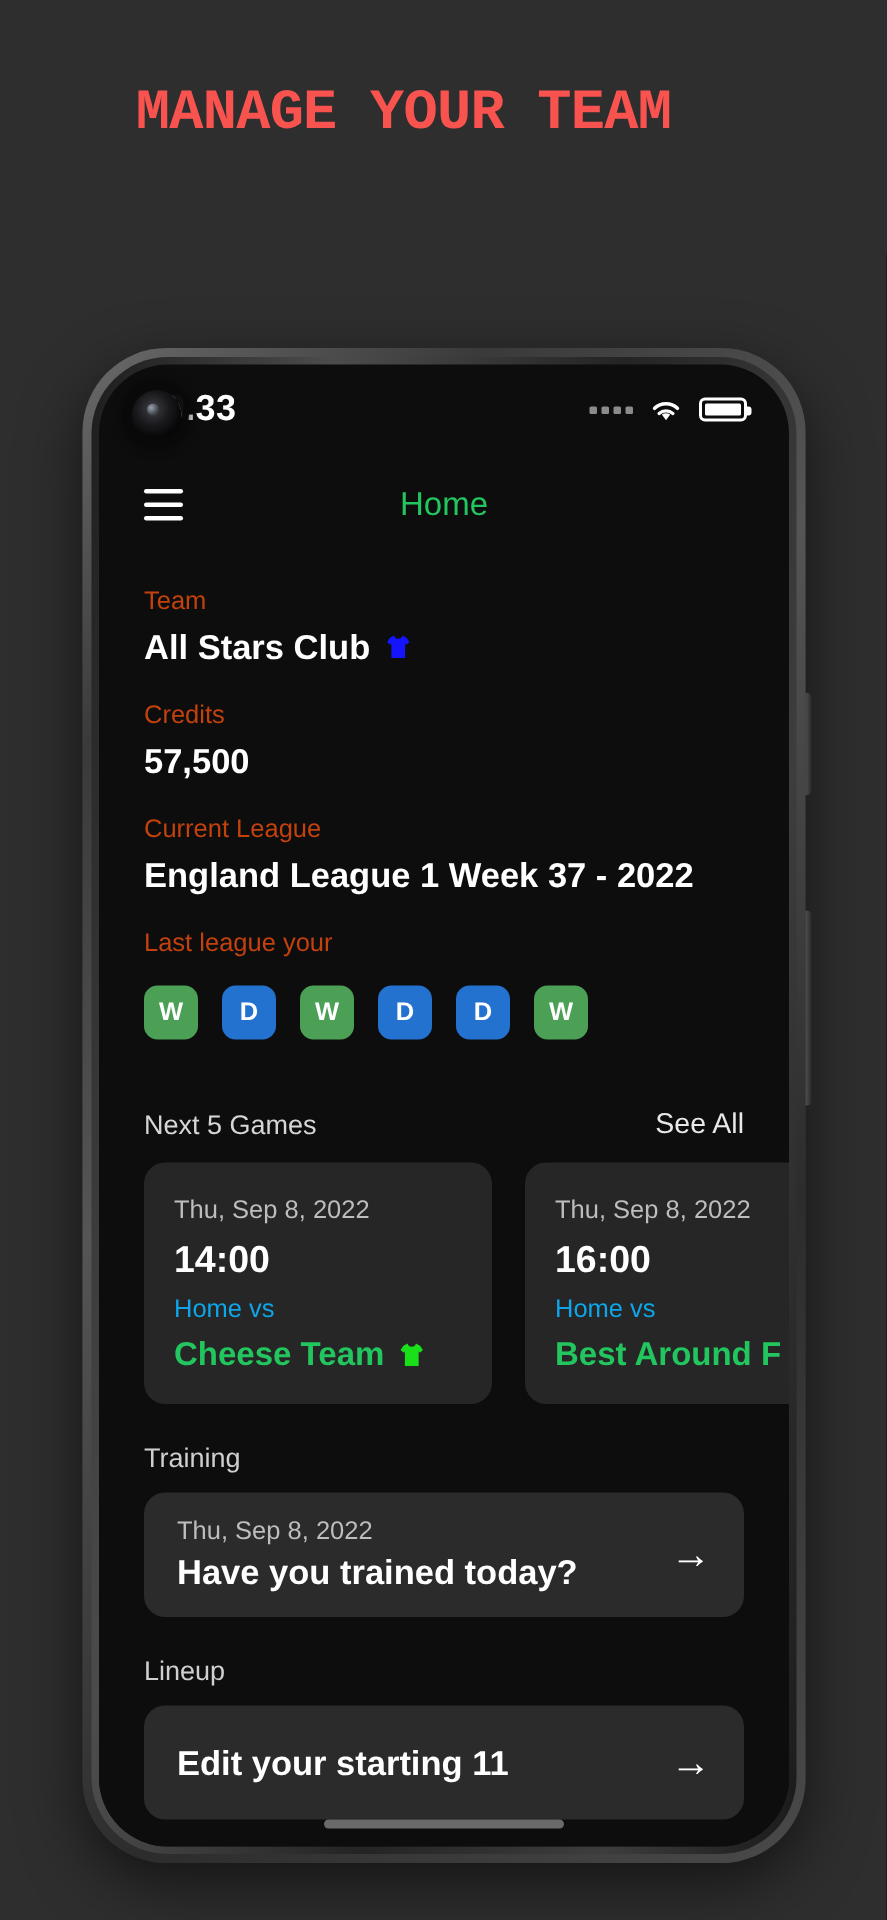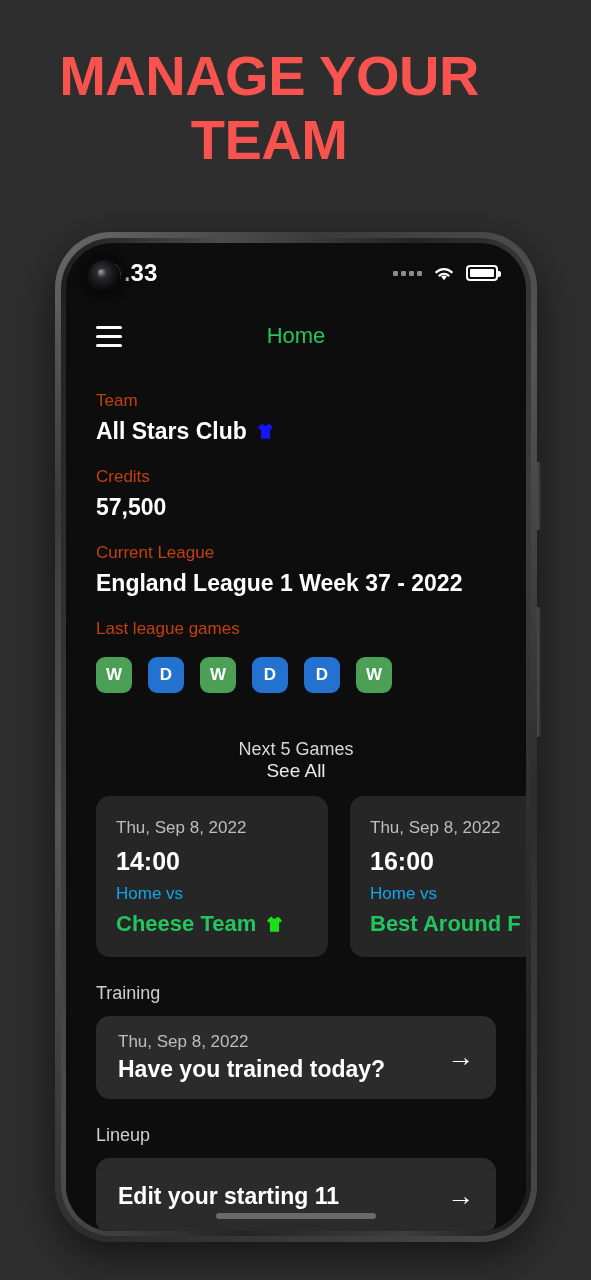--- a/index.html
+++ b/index.html
@@ -18,24 +18,25 @@
   }
 
   
   .headline {
     position: absolute;
     top: 44px;
     left: 0;
     width: 538px;
     text-align: center;
     color: #f9534f;
-    font-size: 56px;
+    font-size: 38px;
     line-height: 64px;
     font-weight: bold;
     letter-spacing: -0.5px;
+    font-family: Liberation Mono, monospace;
   }
 
   
   .phone-frame {
     position: absolute;
     left: 55px;
     top: 232px;
     width: 482px;
     height: 1010px;
     border-radius: 56px;
@@ -228,21 +229,20 @@
   }
   .form-badge.win  { background: #4ba056; }
   .form-badge.draw { background: #2472cf; }
 
   
   .section-head {
     display: flex;
     align-items: center;
     justify-content: space-between;
     margin-top: 46px;
-    flex-direction: column;
   }
   .section-title {
     color: #d6d6d6;
     font-size: 18px;
   }
   .see-all {
     color: #e8e8e8;
     font-size: 19px;
     cursor: pointer;
   }
@@ -391,21 +391,21 @@
                 </svg>
             </span>
           </div>
 
           <div class="field-label">Credits</div>
           <div class="field-value">57,500</div>
 
           <div class="field-label">Current League</div>
           <div class="field-value">England League 1 Week 37 - 2022</div>
 
-          <div class="field-label">Last league games</div>
+          <div class="field-label">Last league your</div>
           <div class="form-row">
             <div class="form-badge win">W</div>
             <div class="form-badge draw">D</div>
             <div class="form-badge win">W</div>
             <div class="form-badge draw">D</div>
             <div class="form-badge draw">D</div>
             <div class="form-badge win">W</div>
           </div>
 
           <div class="section-head">

